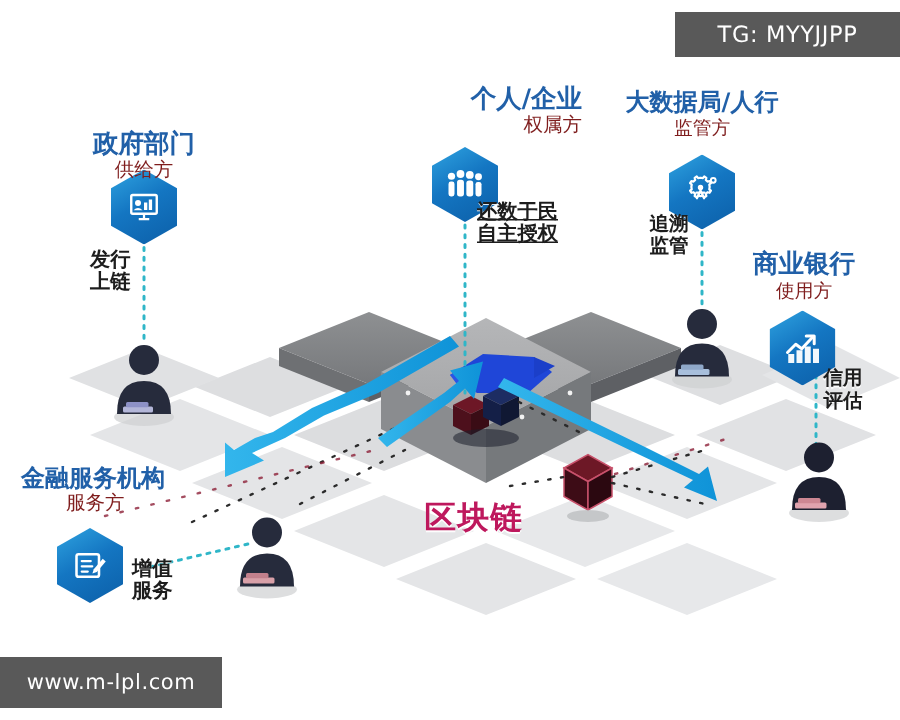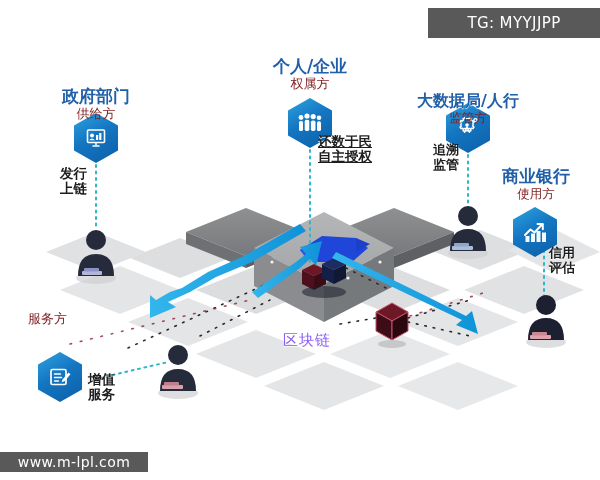--- a/index.html
+++ b/index.html
@@ -40,32 +40,32 @@
 
   
   .action{
     position:absolute;color:#1d1d1d;font-weight:bold;line-height:1.12;
     white-space:nowrap;text-shadow:0 1px 0 rgba(255,255,255,.85);
   }
 
   
   #blockchain-label{
     position:absolute;left:283px;top:331px;
-    font-size:15px;font-weight:normal;color:#8b5cf6;letter-spacing:1px;
+    font-size:21px;font-weight:bold;color:#be185d;letter-spacing:1px;
     text-shadow:0 1px 0 rgba(255,255,255,.9);
   }
 
   
   .chip{
     position:absolute;background:#595959;color:#fff;
     display:flex;align-items:center;justify-content:center;
     letter-spacing:.4px;
   }
-  #tg-chip{right:0;top:8px;width:172px;height:30px;font-size:15px;}
-  #site-chip{left:0;bottom:8px;width:148px;height:20px;font-size:14px;}
+  #tg-chip{right:0;top:8px;width:150px;height:30px;font-size:15px;}
+  #site-chip{left:0;bottom:8px;width:148px;height:34px;font-size:14px;}
   #weibo-wm{
     position:absolute;left:455px;top:388px;
     display:flex;align-items:center;gap:3px;
     color:#c9cdd2;font-size:13px;font-weight:bold;
     opacity:.92;user-select:none;
   }
   #weibo-wm .eye{
     width:14px;height:14px;border-radius:50%;
     border:2px solid #c9cdd2;box-sizing:border-box;
     display:inline-block;
@@ -296,37 +296,38 @@
         <path d="M14.5 14.5 L20.5 7.5 L22.5 9.3 L16.5 16.3 L13.6 17.3 Z" fill="#fff"></path>
       </svg>
     </span>
   </div>
 
   <div class="node c" style="left:18px;top:88px;width:156px;">
     <div class="title" style="font-size:17px;">政府部门</div>
     <div class="sub" style="font-size:13px;">供给方</div>
   </div>
 
-  <div class="node c" style="left:232px;top:58px;width:156px;">
+  <div class="node c" style="left:232px;top:58px;width:156px;text-align:right;">
     <div class="title" style="font-size:17px;">个人/企业</div>
     <div class="sub" style="font-size:13px;">权属方</div>
   </div>
 
   <div class="node c" style="left:390px;top:60px;width:156px;">
-    <div class="title" style="font-size:16px;margin-top:33px;">大数据局/人行</div>
+    <div class="title" style="font-size:16px;">大数据局/人行</div>
     <div class="sub" style="font-size:12.5px;">监管方</div>
   </div>
 
   <div class="node c" style="left:458px;top:168px;width:156px;">
     <div class="title" style="font-size:17px;">商业银行</div>
     <div class="sub" style="font-size:12.5px;">使用方</div>
   </div>
 
   <div class="node l" style="left:14px;top:311px;width:180px;">
-    <div class="sub" style="font-size:13px;margin-left:14px;">服务方</div>
+    <div class="title" style="font-size:16px;">金融服务机构</div>
+    <div class="sub" style="font-size:13px;margin-left:30px;">服务方</div>
   </div>
 
   <div class="action" style="left:60px;top:166px;font-size:13.5px;text-align:center;">
     <div>发行</div>
     <div>上链</div>
   </div>
 
   <div class="action" style="left:318px;top:134px;font-size:13.5px;text-decoration:underline;">
     <div>还数于民</div>
     <div>自主授权</div>

